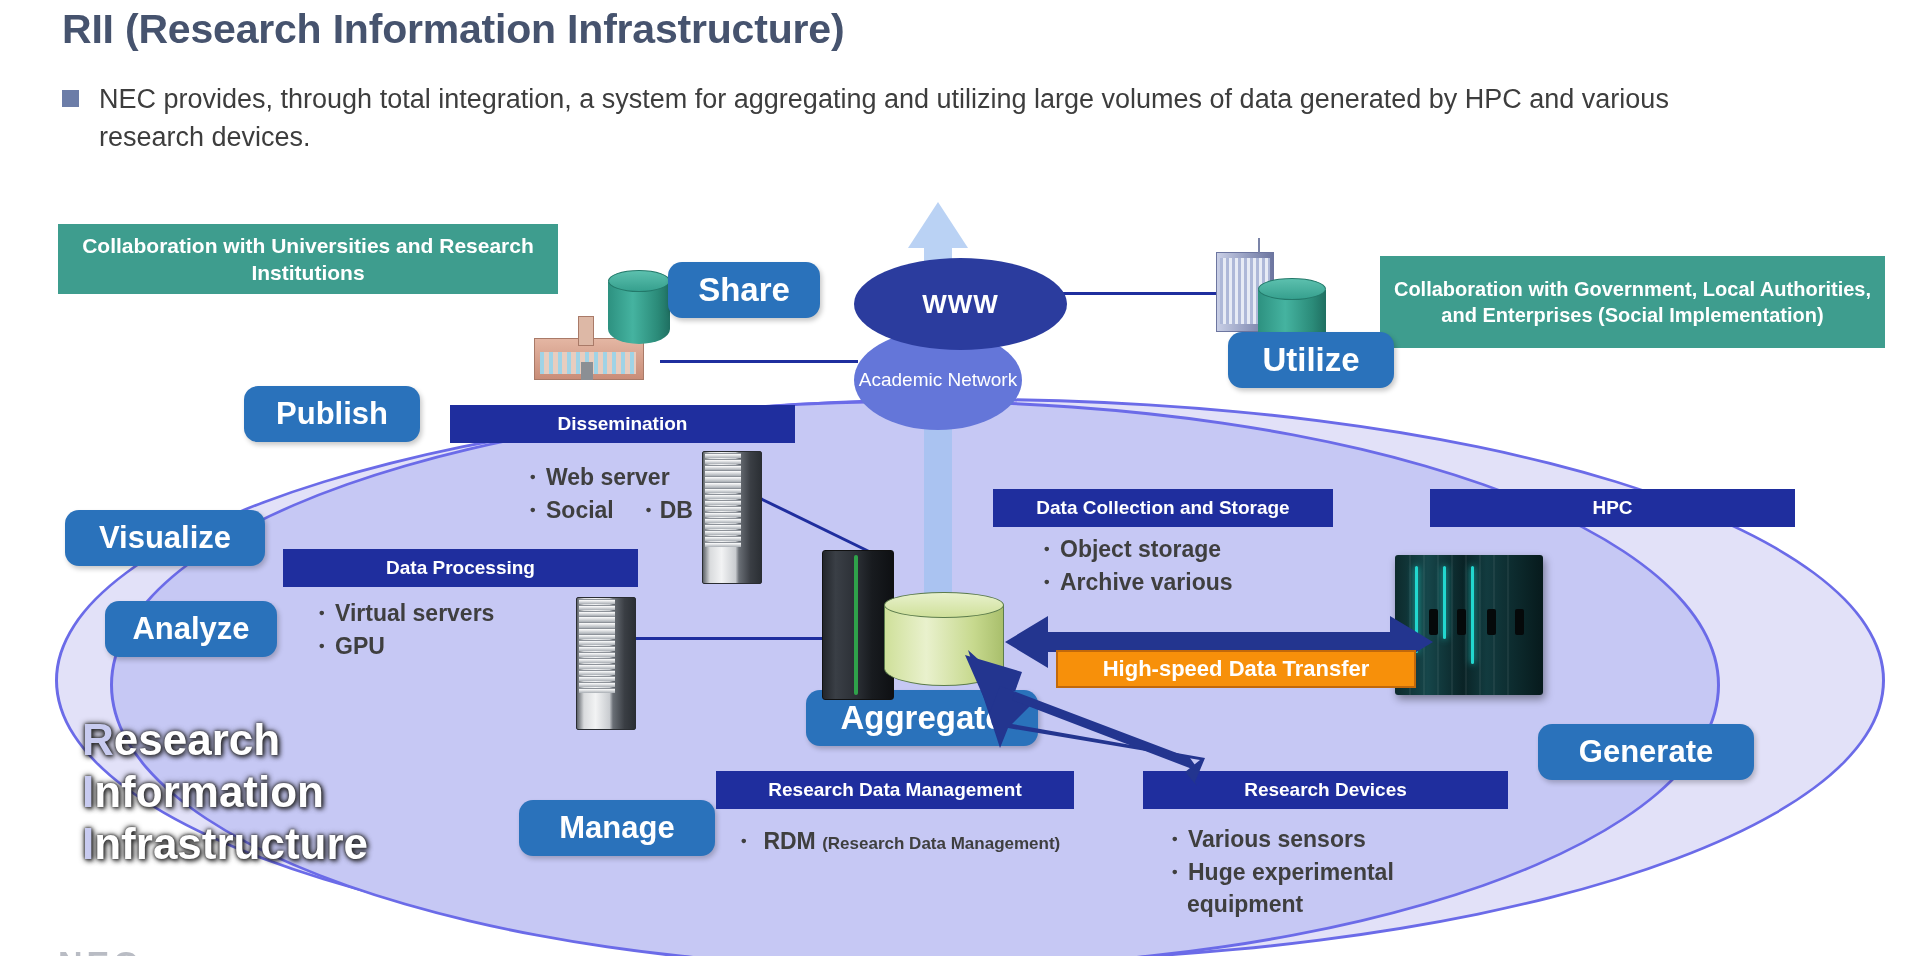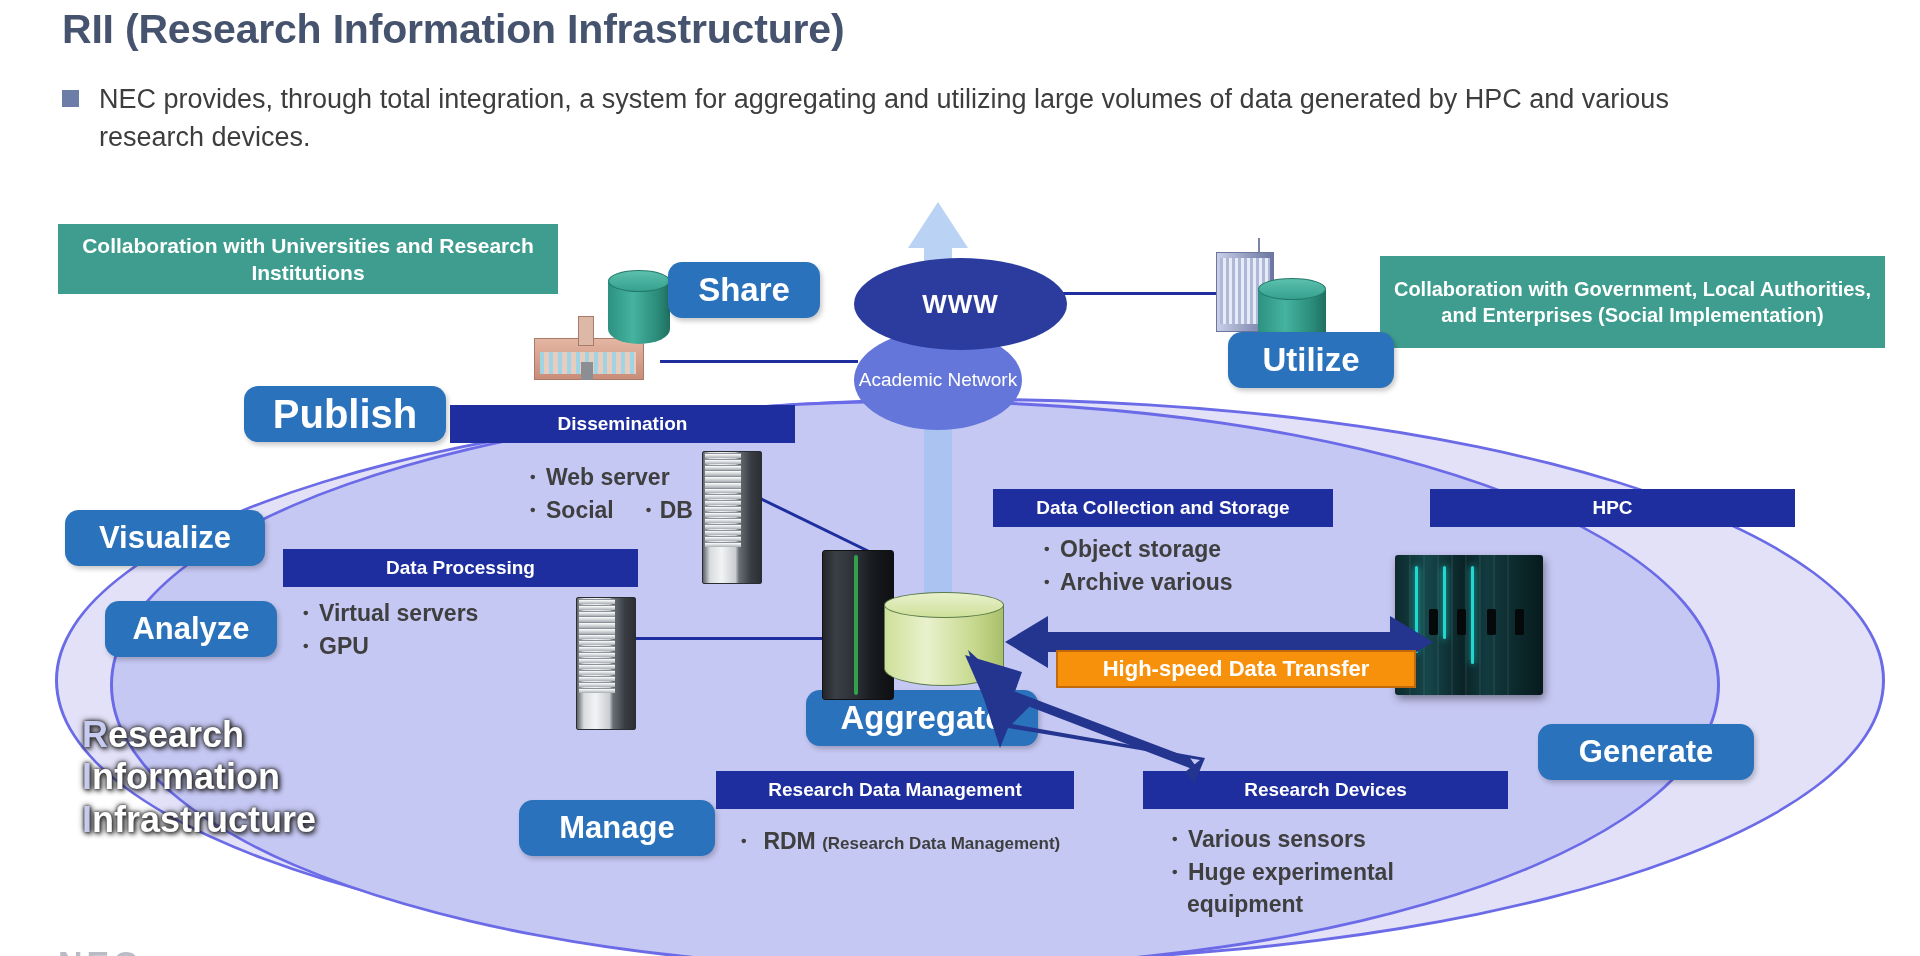--- a/index.html
+++ b/index.html
@@ -55,21 +55,21 @@
 
   
   .pill {
     position: absolute; background: #2a72bb; color: #fff;
     border-radius: 14px; display: flex; align-items: center; justify-content: center;
     font-weight: bold; box-shadow: 2px 3px 5px rgba(0,0,0,0.22);
     white-space: nowrap;
   }
   #pill-share     { left: 668px;  top: 262px; width: 152px; height: 56px; font-size: 33px; }
   #pill-utilize   { left: 1228px; top: 332px; width: 166px; height: 56px; font-size: 33px; }
-  #pill-publish   { left: 244px;  top: 386px; width: 202px; height: 56px; font-size: 40px; }
+  #pill-publish   { left: 244px;  top: 386px; width: 176px; height: 56px; font-size: 31px; }
   #pill-visualize { left: 65px;   top: 510px; width: 200px; height: 56px; font-size: 31px; }
   #pill-analyze   { left: 105px;  top: 601px; width: 172px; height: 56px; font-size: 31px; }
   #pill-aggregate { left: 806px;  top: 690px; width: 232px; height: 56px; font-size: 33px; }
   #pill-manage    { left: 505px;  top: 800px; width: 196px; height: 56px; font-size: 31px; margin-left: 14px; }
   #pill-simulate  { left: 1594px; top: 646px; width: 206px; height: 56px; font-size: 33px; }
   #pill-generate  { left: 1538px; top: 724px; width: 216px; height: 56px; font-size: 31px; }
 
   
   .navy-bar {
     position: absolute; background: #1f2e9e; color: #ffffff;
@@ -87,38 +87,38 @@
   .detail {
     position: absolute; font-size: 23px; font-weight: bold; color: #3f3f3f;
     line-height: 1.42;
   }
   .detail .li { white-space: nowrap; }
   .detail .li::before { content: "\30FB"; margin-right: 2px; }
   .detail .li.nomark::before { content: ""; margin-left: 22px; }
   .detail .sub { font-size: 17px; font-weight: bold; }
 
   #det-dissemination { left: 521px;  top: 461px; }
-  #det-dataproc      { left: 294px;  top: 597px; }
+  #det-dataproc      { left: 310px;  top: 597px; }
   #det-datacoll      { left: 1035px; top: 533px; }
   #det-hpc           { left: 1560px; top: 545px; }
   #det-rdm           { left: 732px;  top: 825px; }
   #det-devices       { left: 1163px; top: 823px; }
 
   
   #orange-banner {
     position: absolute; left: 1056px; top: 650px; width: 360px; height: 38px;
     background: #f7900a; border: 2px solid #c2690a; color: #ffffff;
     font-weight: bold; font-size: 22px;
     display: flex; align-items: center; justify-content: center;
   }
 
   
   #rii-watermark {
     position: absolute; left: 82px; top: 714px;
-    font-size: 36px; font-weight: bold; line-height: 1.18;
+    font-size: 44px; font-weight: bold; line-height: 1.18;
     color: #ffffff;
     text-shadow: 0 0 3px #2c2c2c, 0 0 6px #2c2c2c, 2px 2px 5px rgba(0,0,0,.75);
     white-space: nowrap;
   }
   #rii-watermark .cap { color: #c8cbf0; }
 
   
   #net-arrow {
     position: absolute; left: 908px; top: 202px; width: 60px; height: 420px;
   }

